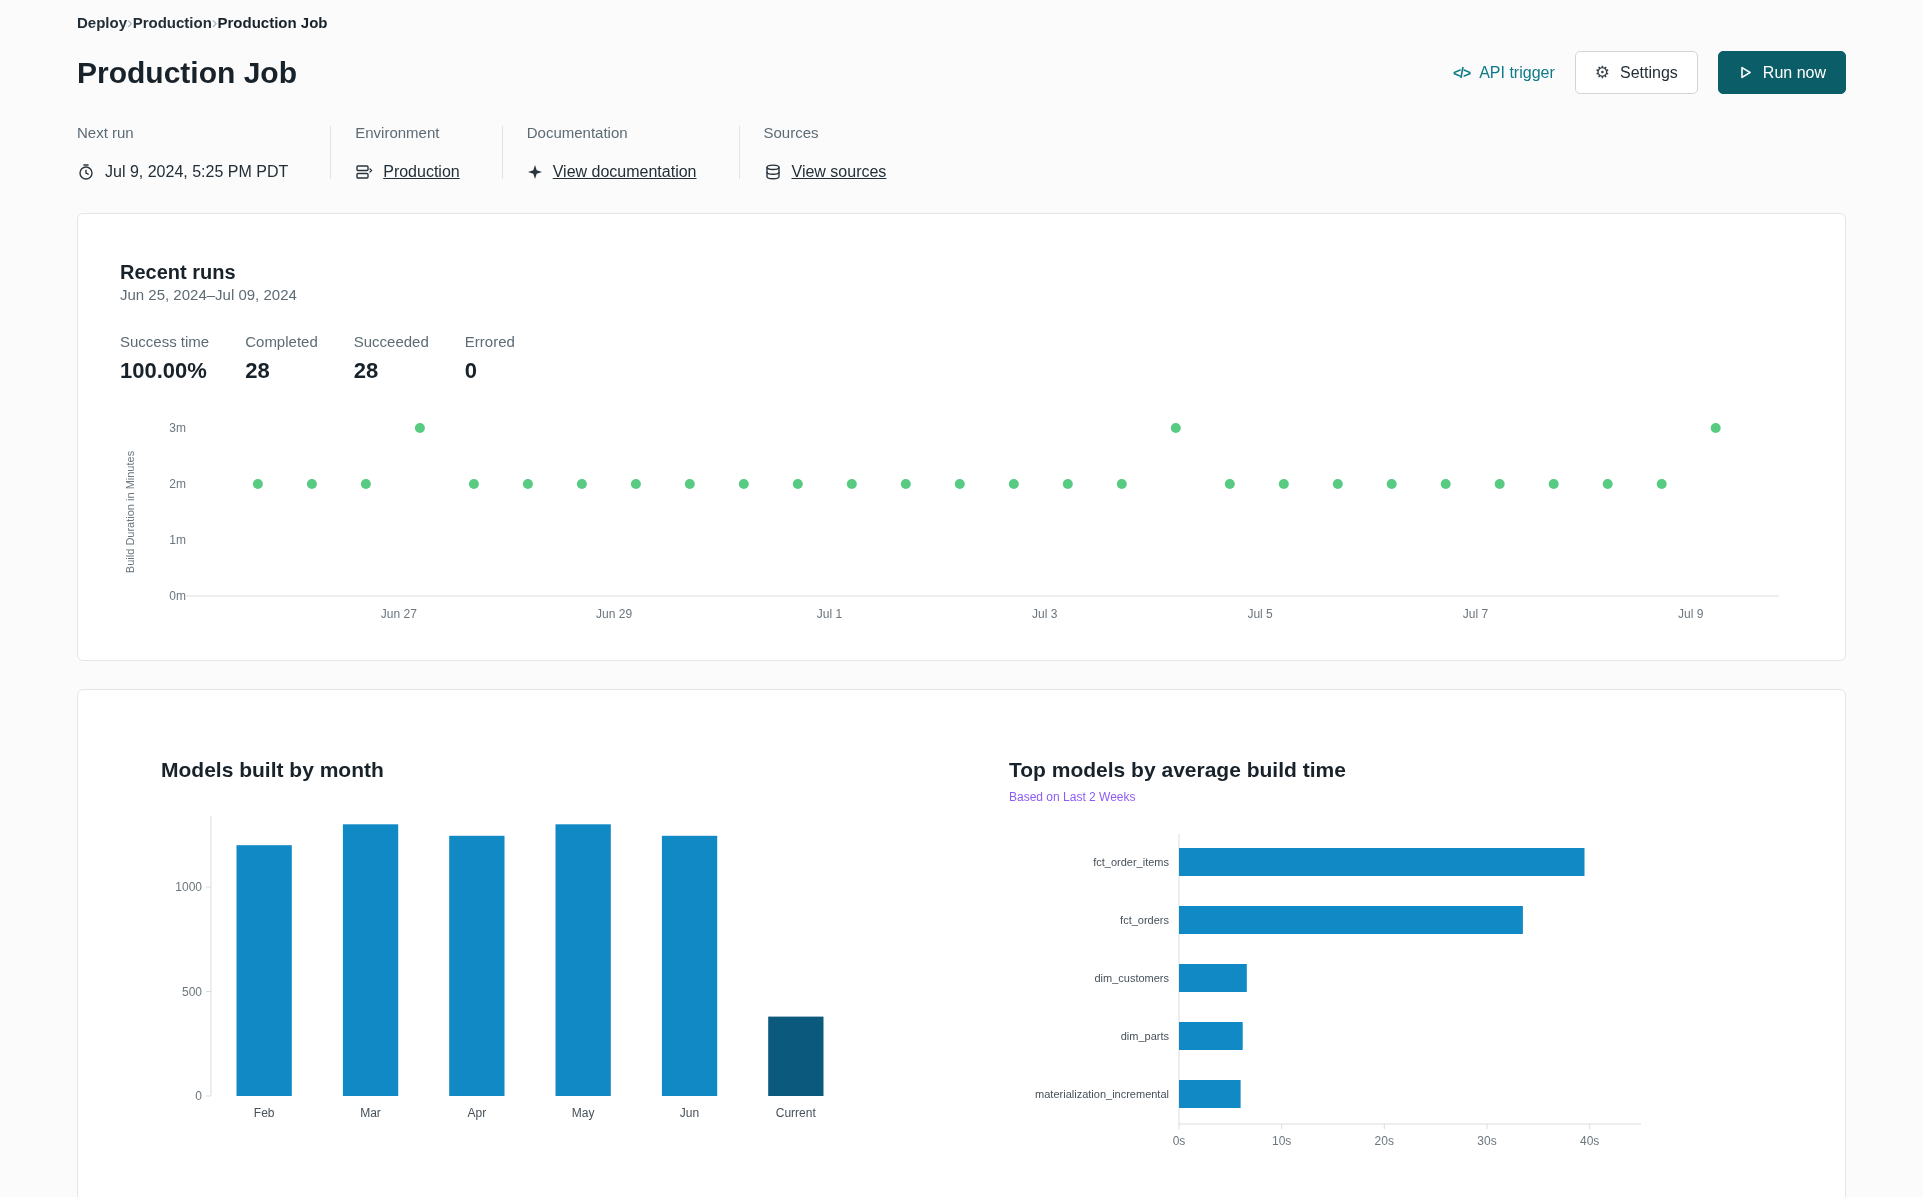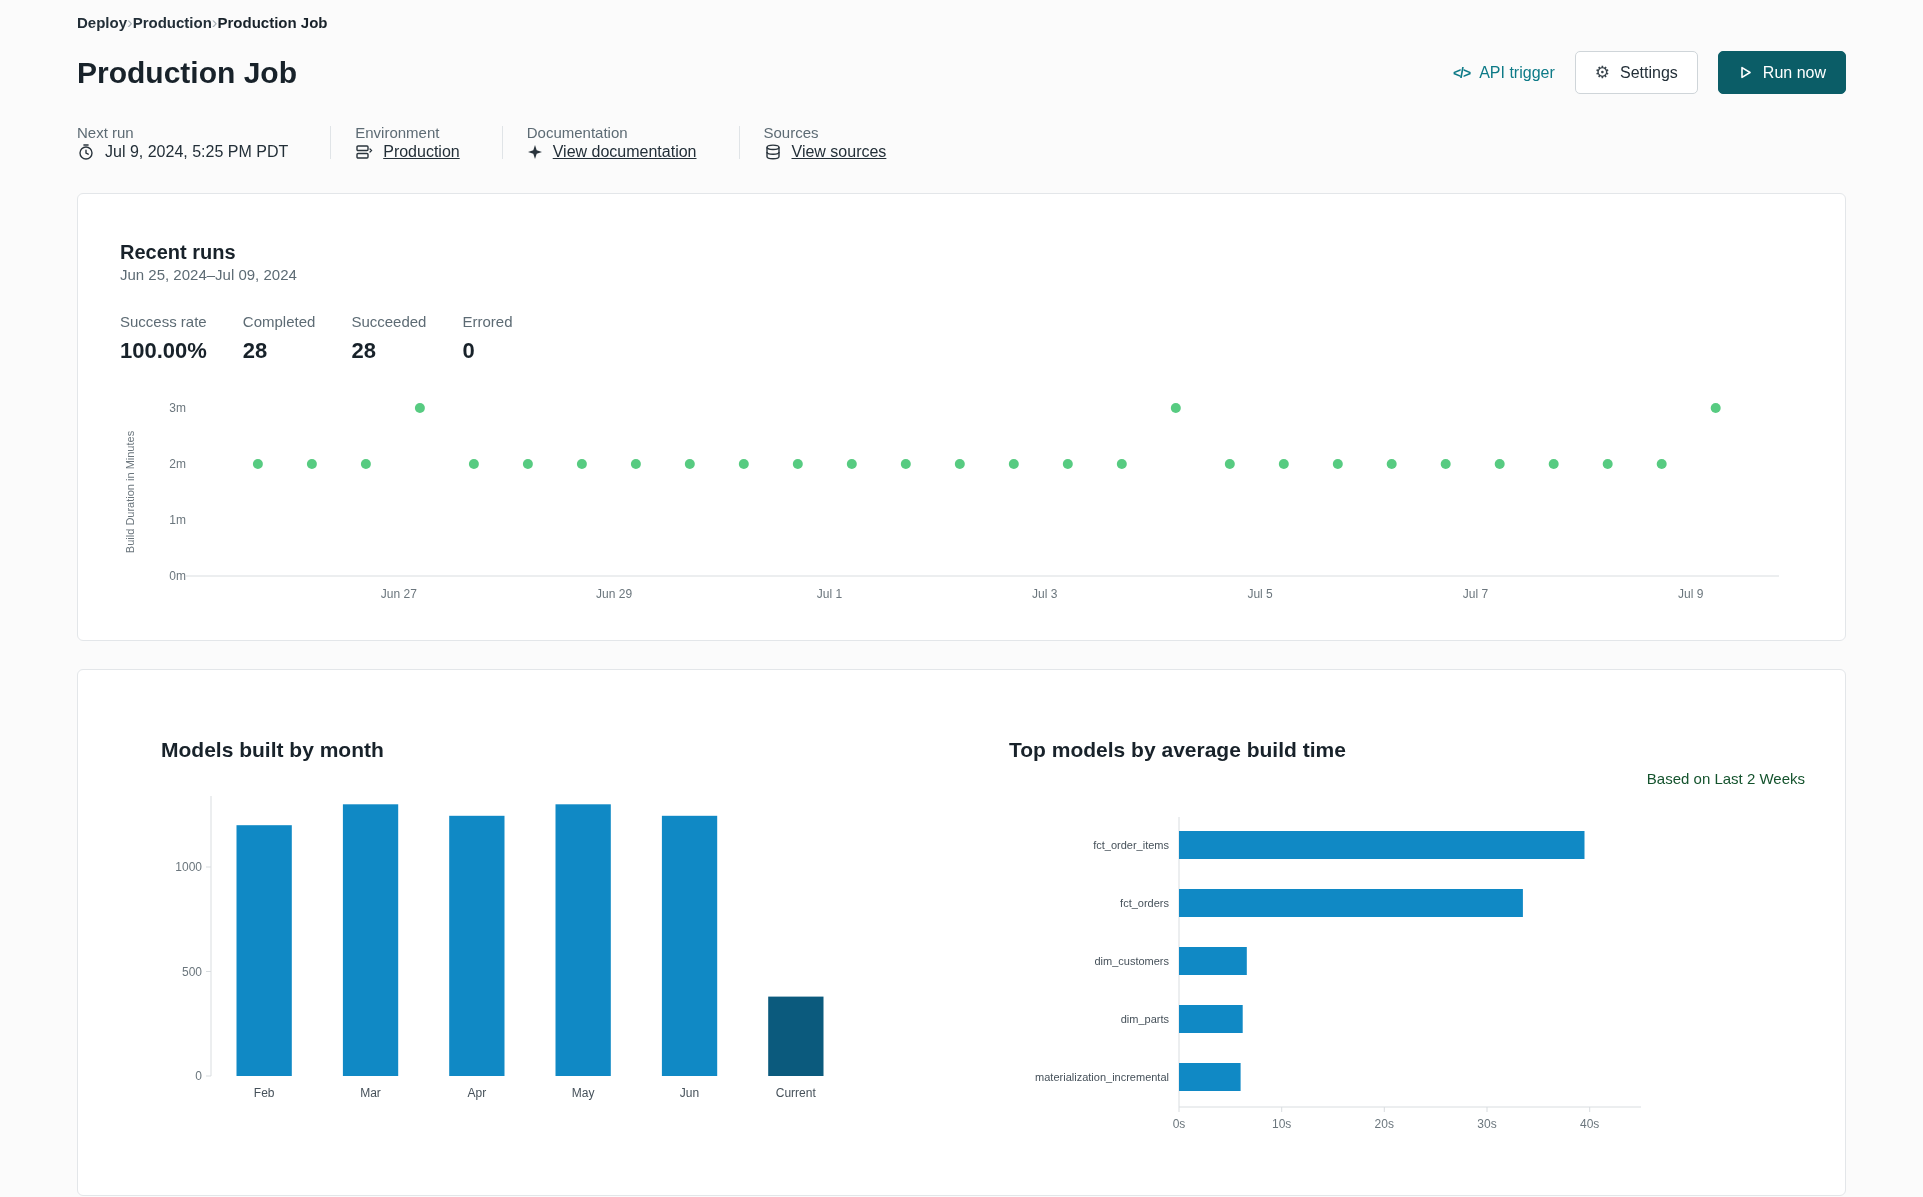--- a/index.html
+++ b/index.html
@@ -24,21 +24,21 @@
   .header-actions { display:flex; align-items:center; gap:20px; }
   .api-trigger { display:flex; align-items:center; gap:9px; color:#0d7a87; font-size:16px; cursor:pointer; text-decoration:none; }
   .code-icon { font-weight:700; font-size:14px; letter-spacing:-1px; }
   .btn { display:flex; align-items:center; gap:10px; height:43px; padding:0 19px; border-radius:5px; font-size:16px; cursor:pointer; font-family:inherit; }
   .btn-secondary { background:#fff; border:1px solid #cfd5d9; color:#232f38; }
   .gear-glyph { font-size:17px; color:#39444c; line-height:1; }
   .btn-primary { background:#0b5d67; border:1px solid #0b5d67; color:#fff; }
 
   
   .meta-row { display:flex; align-items:stretch; margin-top:30px; }
-  .meta-item { display:flex; flex-direction:column; gap:2px; padding-right:42px; }
+  .meta-item { display:flex; flex-direction:column; gap:22px; padding-right:42px; }
   .meta-item.pad-left { padding-left:24px; }
   .meta-divider { width:1px; background:#e0e4e7; margin:2px 0; }
   .meta-label { font-size:15px; color:#5d6b74; }
   .meta-value { display:flex; align-items:center; gap:10px; font-size:16px; color:#232f38; font-weight:500; }
   .meta-link { text-decoration:underline; color:#232f38; cursor:pointer; font-weight:500; }
 
   
   .card { background:#fff; border:1px solid #e3e6e9; border-radius:6px; }
   .recent-card { margin-top:32px; padding:47px 42px 26px; }
   .recent-title { font-size:20px; font-weight:700; color:#18222a; }
@@ -50,21 +50,21 @@
 
   
   .insights-card { margin-top:28px; min-height:525px; }
   .tabbar { display:flex; border-bottom:1px solid #e3e6e9; padding:0 16px; }
   .tab { padding:0 21px; height:49px; display:flex; align-items:center; font-size:17px; color:#57636c; cursor:pointer; border-bottom:3px solid transparent; margin-bottom:-1px; }
   .tab.active { color:#0d7a87; font-weight:700; border-bottom-color:#0d7a87; }
   .insights-body { display:flex; padding:68px 40px 40px 83px; }
   .col-left { width:848px; }
   .col-right { flex:1; }
   h3.chart-title { font-size:21px; font-weight:700; color:#18222a; }
-  .chart-sub { font-size:15px; color:#14532d; margin-top:8px;text-align:right; }
+  .chart-sub { font-size:12px; color:#8b5cf6; margin-top:8px; }
   #bar-chart { margin-top:26px; }
   #hbar-chart { margin-top:24px; }
 
   
   svg text { font-family:"Liberation Sans", sans-serif; }
   .tick { font-size:12px; fill:#6b767d; }
   .cat  { font-size:12px; fill:#46515a; }
   .cat.small { font-size:11px; }
   .axis { stroke:#d9dde0; stroke-width:1; }
   .ylab { font-size:11px; fill:#6b767d; }
@@ -148,21 +148,21 @@
         <a class="meta-link">View sources</a>
       </div>
     </div>
   </div>
 
   <section class="card recent-card">
     <h2 class="recent-title">Recent runs</h2>
     <div class="date-range">Jun 25, 2024–Jul 09, 2024</div>
     <div class="stats-row">
       <div class="stat">
-        <div class="stat-label">Success rate</div>
+        <div class="stat-label">Success time</div>
         <div class="stat-value">100.00%</div>
       </div>
       <div class="stat">
         <div class="stat-label">Completed</div>
         <div class="stat-value">28</div>
       </div>
       <div class="stat">
         <div class="stat-label">Succeeded</div>
         <div class="stat-value">28</div>
       </div>

